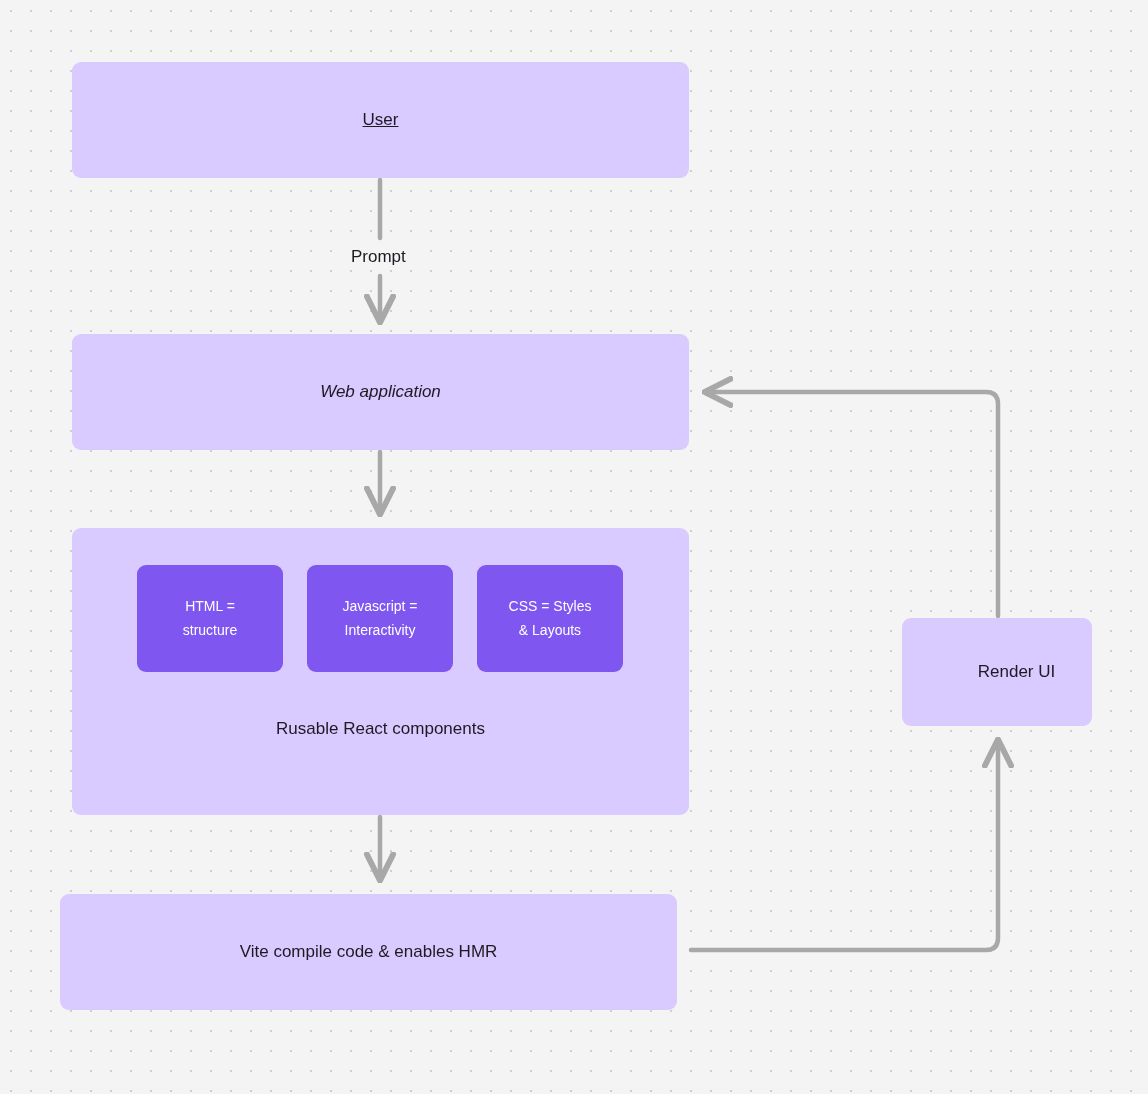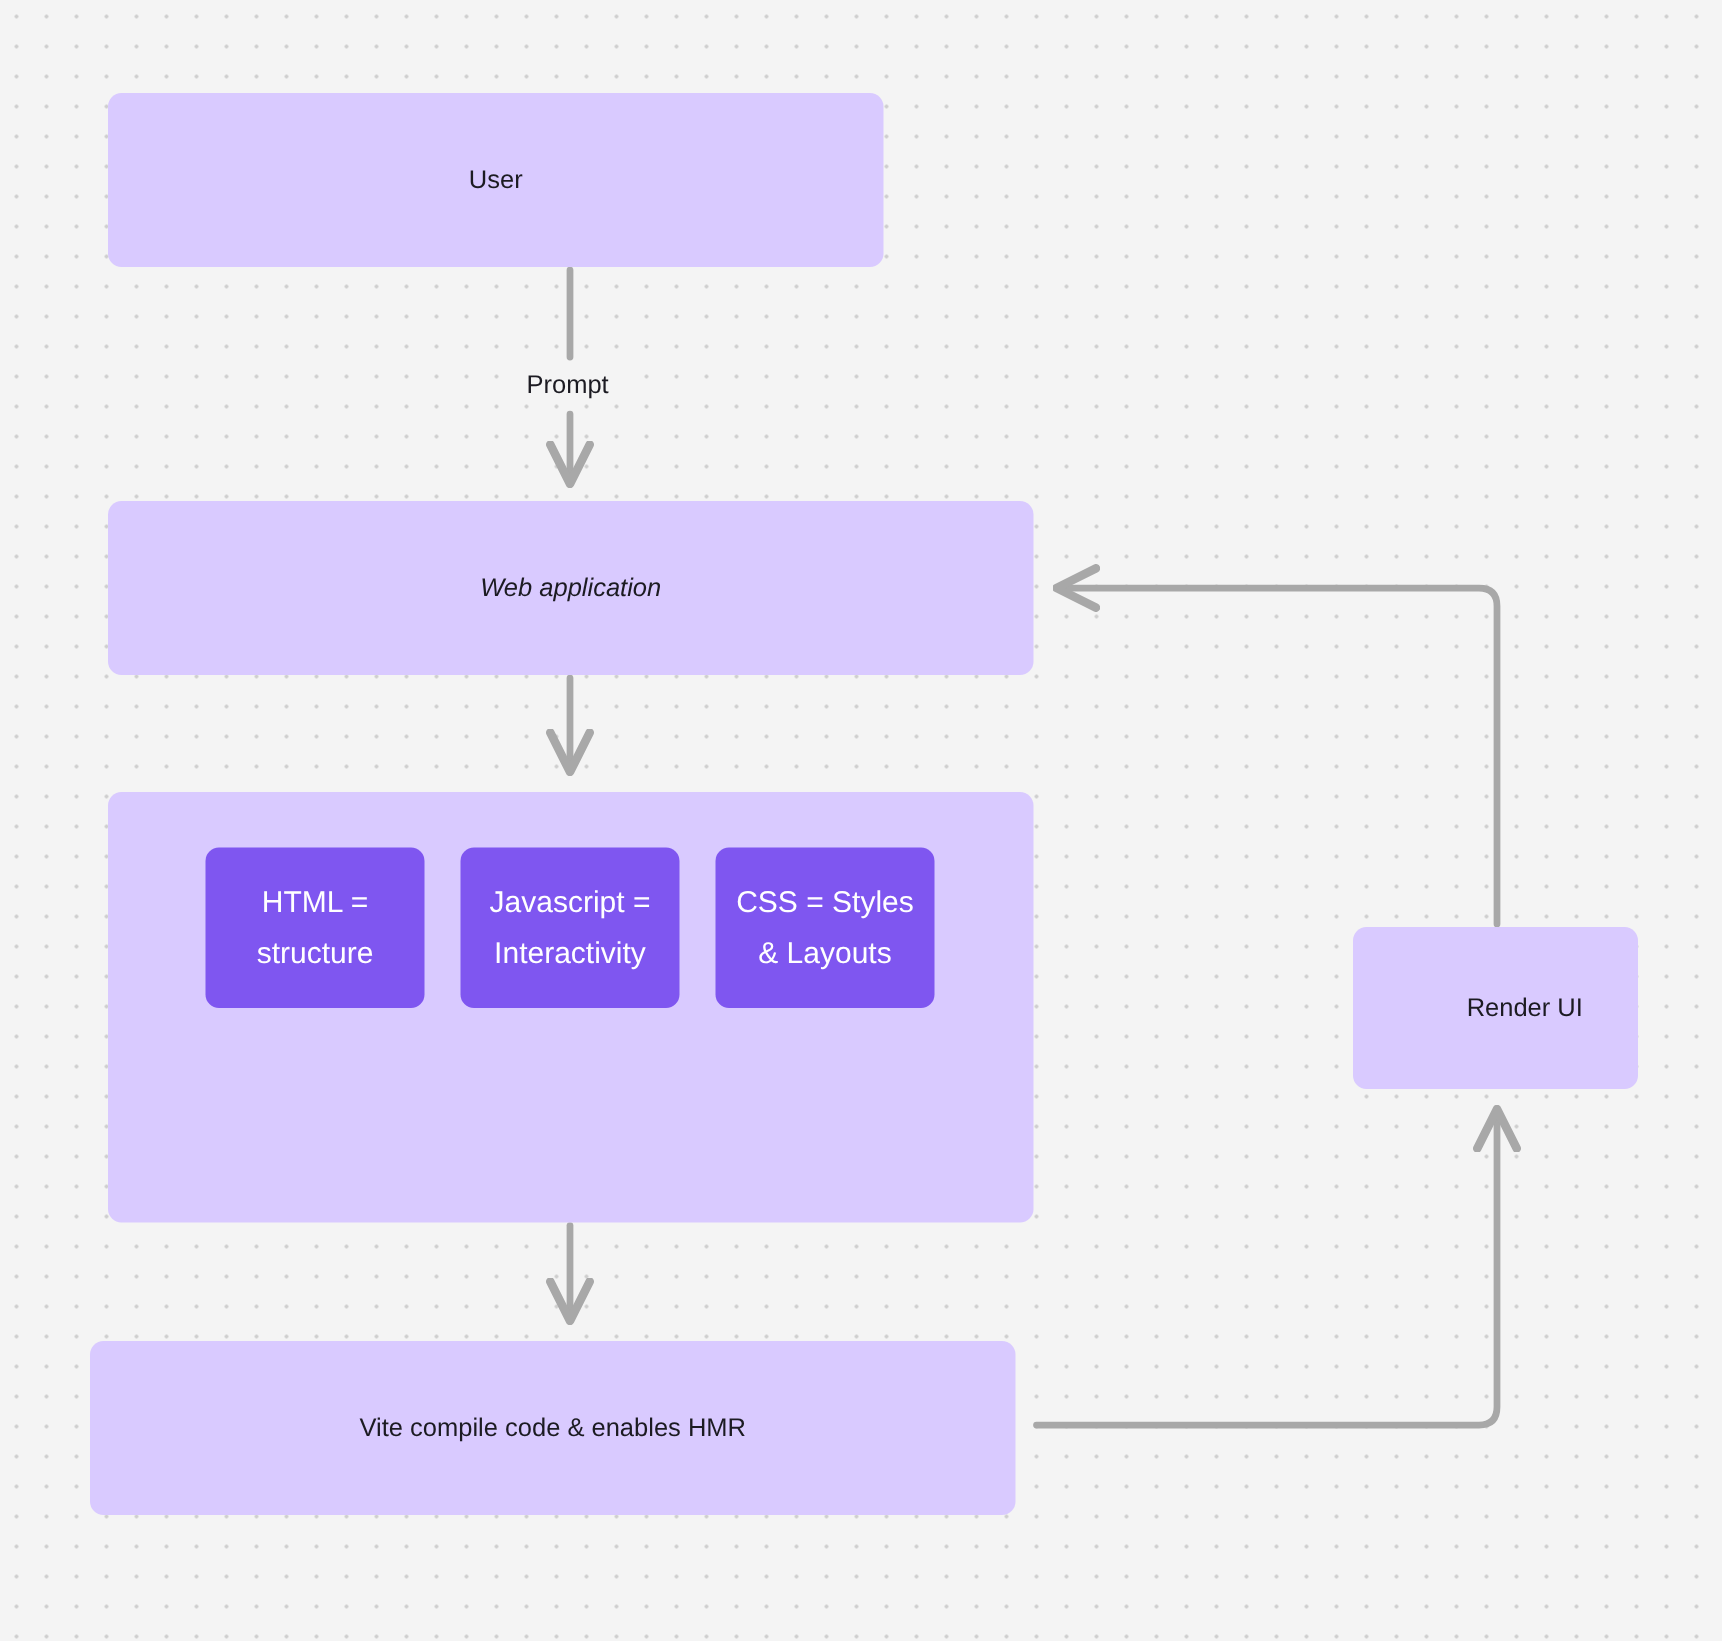--- a/index.html
+++ b/index.html
@@ -33,21 +33,21 @@
     color: #1c1b22;
     font-size: 17px;
     line-height: 1.35;
     text-align: center;
   }
   .node-label {
     display: block;
     padding: 0 10px;
   }
   
-  #node-user        { left: 72px;  top: 62px;  width: 517px; height: 116px; }
+  #node-user        { left: 72px;  top: 62px;  width: 617px; height: 116px; text-decoration: underline; }
   #node-webapp      { left: 72px;  top: 334px; width: 617px; height: 116px; font-style: italic; }
   #node-components  { left: 72px;  top: 528px; width: 617px; height: 287px;
                       align-items: flex-start; justify-content: flex-start; }
   #node-vite        { left: 60px;  top: 894px; width: 617px; height: 116px; text-align: center; }
   #node-render      { left: 902px; top: 618px; width: 190px; height: 108px; padding-left: 39px; }
 
   
   .chip-row {
     position: absolute;
     left: 65px;
@@ -57,21 +57,21 @@
   }
   .chip {
     width: 146px;
     height: 107px;
     background: #7f56f0;
     border-radius: 9px;
     display: flex;
     align-items: center;
     justify-content: center;
     color: #ffffff;
-    font-size: 20px;
+    font-size: 14px;
     line-height: 1.7;
     text-align: center;
     white-space: pre-line;
   }
   .container-caption {
     position: absolute;
     left: 0;
     top: 190px;
     width: 617px;
     text-align: center;
@@ -124,20 +124,21 @@
 
 <div class="node" id="node-components">
   <div class="chip-row">
     <div class="chip">HTML =
 structure</div>
     <div class="chip">Javascript =
 Interactivity</div>
     <div class="chip">CSS = Styles
 &amp; Layouts</div>
   </div>
+  <div class="container-caption">Rusable React components</div>
 </div>
 
 <div class="node" id="node-vite">
   <span class="node-label">Vite compile code &amp; enables HMR</span>
 </div>
 
 <div class="node" id="node-render">
   <span class="node-label">Render UI</span>
 </div>
 

